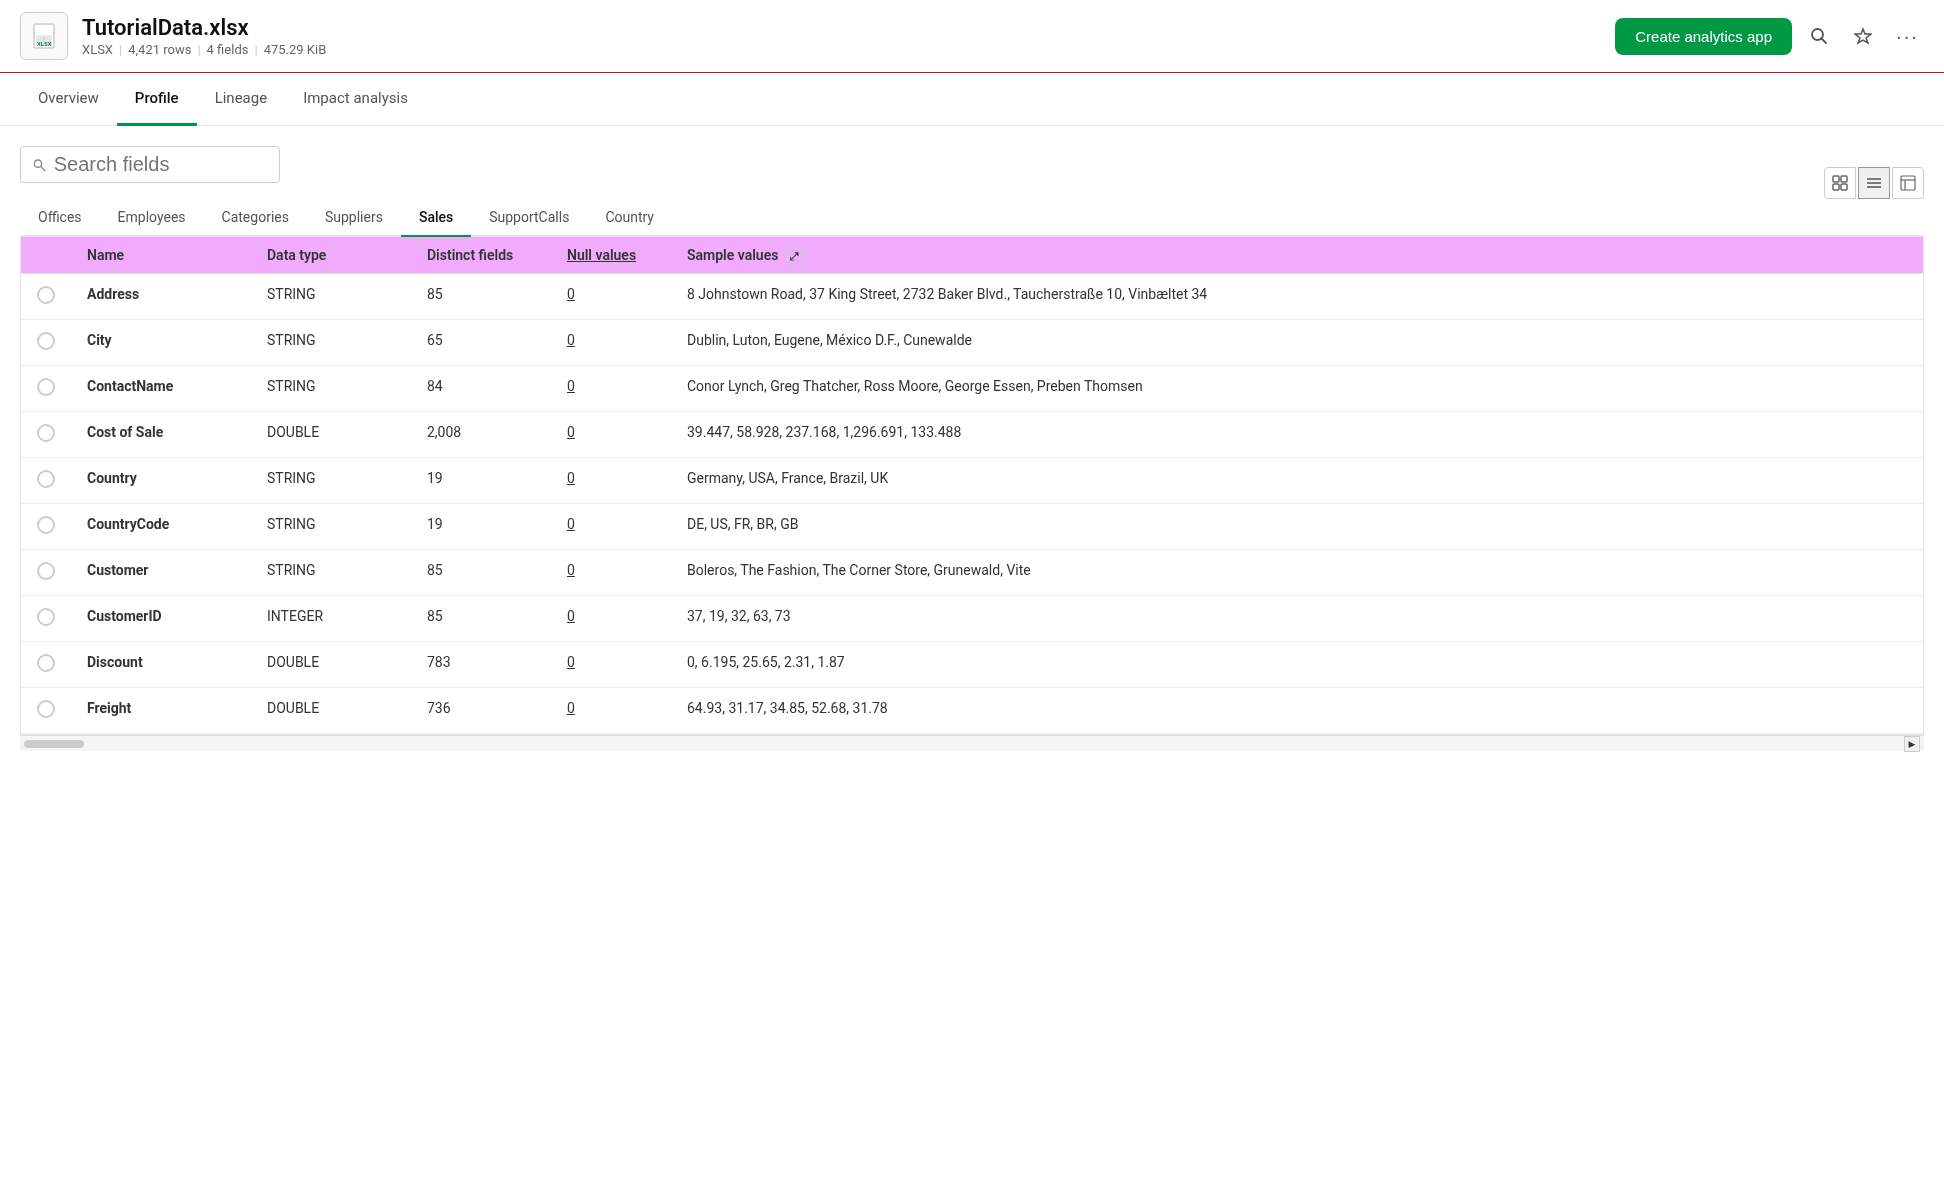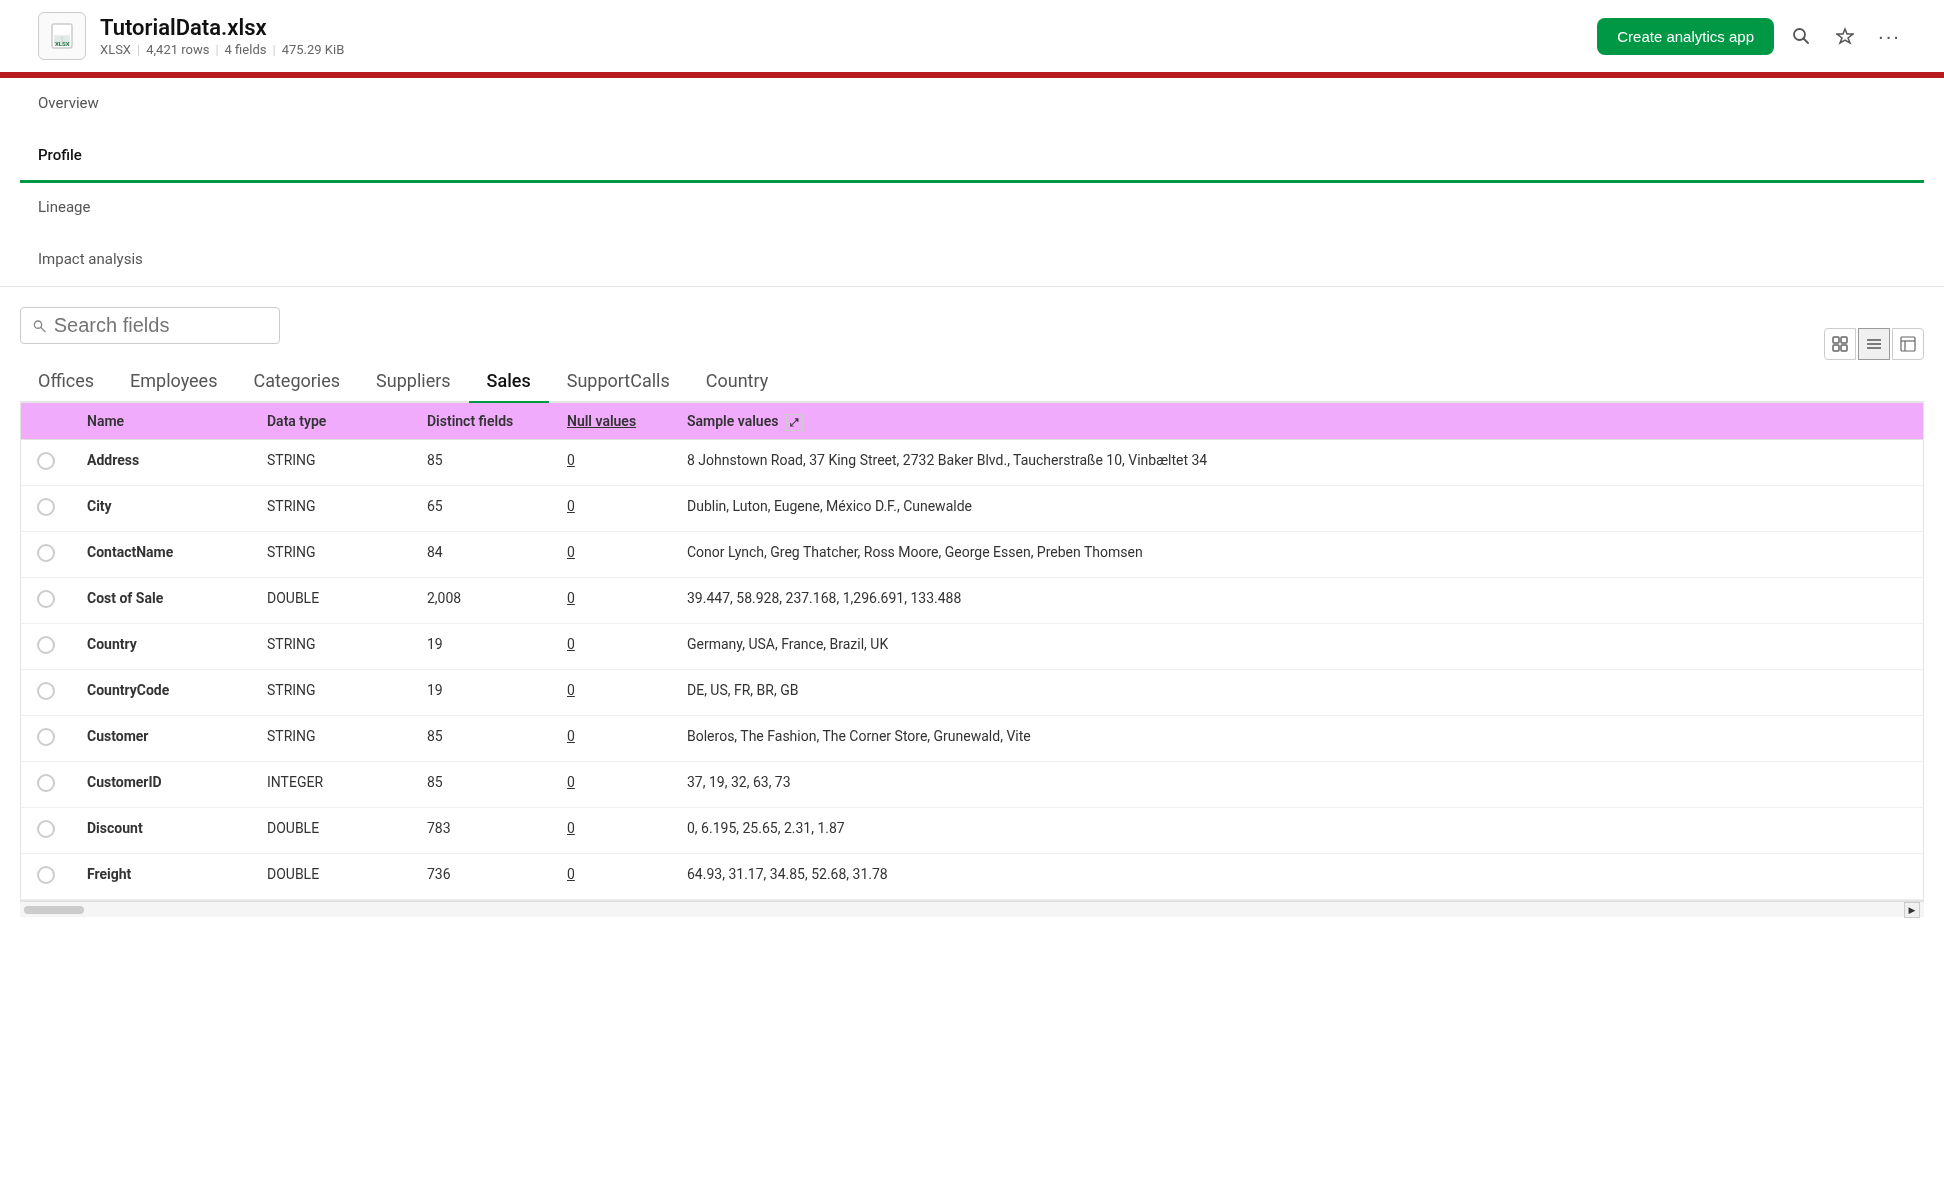--- a/index.html
+++ b/index.html
@@ -2,22 +2,22 @@
 <html><head>
   <meta charset="utf-8">
   <style>
     * { box-sizing: border-box; margin: 0; padding: 0; }
     body { font-family: -apple-system, BlinkMacSystemFont, 'Segoe UI', Roboto, sans-serif; font-size: 14px; color: #333; background: #fff; }
 
     
     .app-header {
       display: flex;
       align-items: center;
-      padding: 12px 38px;
-      border-bottom: 6px solid #b91c1c;
+      padding: 12px 20px;
+      border-bottom: 1px solid #b91c1c;
       justify-content: space-between;
     }
     .file-icon {
       width: 48px;
       height: 48px;
       border: 1px solid #ccc;
       border-radius: 6px;
       display: flex;
       align-items: center;
       justify-content: center;
@@ -51,21 +51,20 @@
       font-size: 18px;
       color: #555;
     }
 
     
     .tabs-bar {
       display: flex;
       padding: 0 20px;
       border-bottom: 1px solid #e5e5e5;
       gap: 0;
-      flex-direction: column;
     }
     .tab {
       padding: 16px 18px;
       font-size: 15px;
       color: #555;
       cursor: pointer;
       border-bottom: 3px solid transparent;
       margin-bottom: -1px;
     }
     .tab.active {
@@ -114,21 +113,21 @@
 
     
     .sheet-tabs {
       display: flex;
       border-bottom: 2px solid #e5e5e5;
       margin-bottom: 0;
       gap: 0;
     }
     .sheet-tab {
       padding: 10px 18px;
-      font-size: 18px;
+      font-size: 14px;
       color: #555;
       cursor: pointer;
       border-bottom: 2px solid transparent;
       margin-bottom: -2px;
     }
     .sheet-tab.active {
       color: #111;
       border-bottom: 2px solid #009845;
       font-weight: 500;
     }

